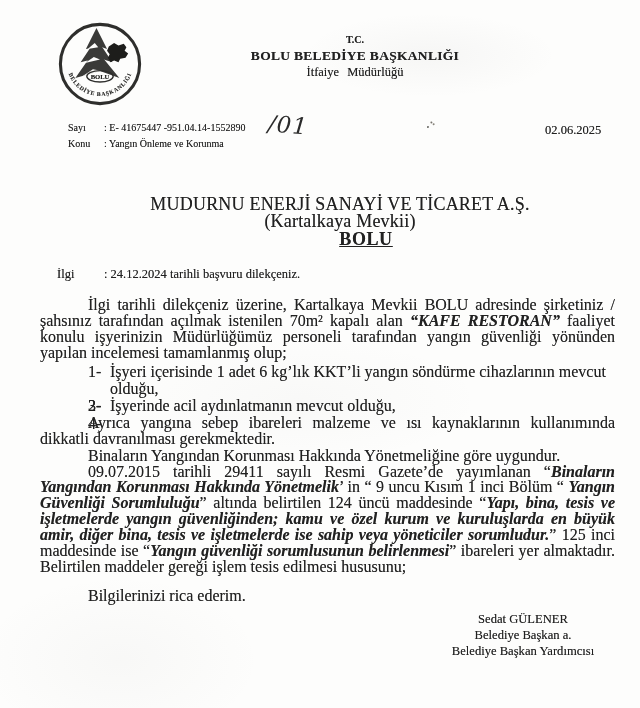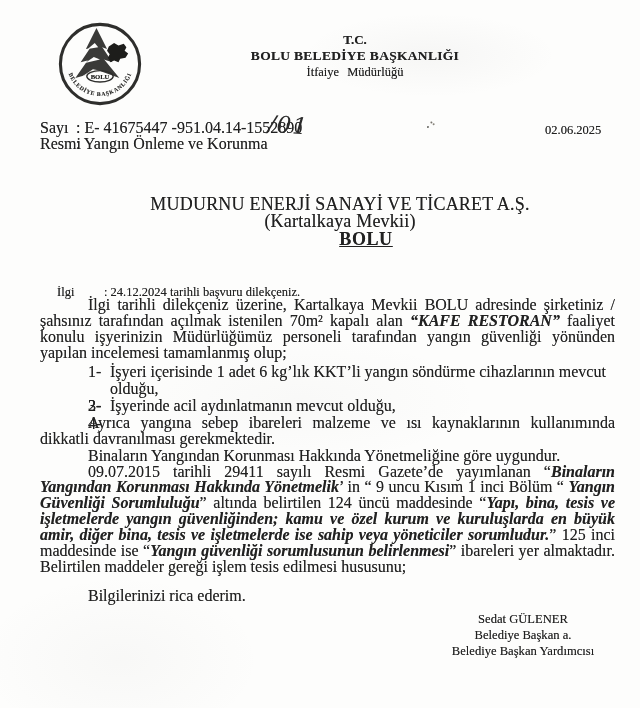--- a/index.html
+++ b/index.html
@@ -15,26 +15,26 @@
       radial-gradient(ellipse 200px 120px at 120px 660px, rgba(120,120,115,0.04), transparent 70%),
       #fdfdfc;
     font-family: "Liberation Serif", serif;
     color: #212121;
     text-shadow: 0 0 0.5px rgba(45,45,45,0.55);
   }
 
   
   .logo { position: absolute; left: 56px; top: 20px; width: 88px; height: 88px; }
   .hdr-center { position: absolute; top: 32px; left: 175px; width: 360px; text-align: center; }
-  .hdr-tc   { font-weight: bold; font-size: 13px; line-height: 15px; }
+  .hdr-tc   { font-weight: bold; font-size: 10px; line-height: 15px; }
   .hdr-muni { font-weight: bold; font-size: 13.5px; line-height: 16px; margin-top: 1px; letter-spacing: 0.3px; }
   .hdr-dept { font-size: 12.5px; line-height: 15px; margin-top: 1px; word-spacing: 5px; }
 
   
-  .meta { position: absolute; top: 120px; left: 40px; font-size: 16px; }
+  .meta { position: absolute; top: 120px; left: 68px; font-size: 10px; }
   .meta-row { display: flex; line-height: 16px; }
   .meta-label { width: 36px; flex: none; }
   .handwritten {
     position: absolute; left: 268px; top: 112px;
     font-size: 23px; font-style: italic; color: #2a2a2a;
     font-family: "DejaVu Serif", serif;
     transform: rotate(5deg); letter-spacing: 1px;
     text-shadow: none;
   }
   .smudge {
@@ -44,21 +44,21 @@
     transform: rotate(-8deg);
   }
   .date { position: absolute; top: 123px; left: 545px; font-size: 12.5px; }
 
   
   .addressee { position: absolute; top: 196px; left: 40px; width: 600px; text-align: center; font-size: 18px; line-height: 17px; letter-spacing: 0.2px; }
   .addr-city-line { margin-top: 1px; }
   .addr-city { font-weight: bold; text-decoration: underline; display: inline-block; transform: translateX(26px); letter-spacing: 0.6px; }
 
   
-  .ilgi { position: absolute; top: 267px; left: 57px; font-size: 12.5px; display: flex; margin-top: 18px; }
+  .ilgi { position: absolute; top: 267px; left: 57px; font-size: 12.5px; display: flex; }
   .ilgi-label { width: 47px; flex: none; }
 
   
   .bodytext { position: absolute; top: 297px; left: 40px; width: 575px; font-size: 16px; line-height: 15.9px; text-align: justify; }
   .par { margin: 0; text-indent: 48px; }
   .bi { font-weight: bold; font-style: italic; }
   .findings { margin: 2px 0 0 0; padding: 0; list-style: none; }
   .finding { position: relative; padding-left: 70px; text-align: left; line-height: 17.4px; }
   .fnum { position: absolute; left: 48px; }
   .par3 { margin-top: 1px; }
@@ -109,21 +109,21 @@
     <div class="hdr-muni">BOLU BELEDİYE BAŞKANLIĞI</div>
     <div class="hdr-dept">İtfaiye Müdürlüğü</div>
   </div>
 
   <div class="meta">
     <div class="meta-row">
       <span class="meta-label">Sayı</span>
       <span class="meta-value">: E- 41675447 -951.04.14-1552890</span>
     </div>
     <div class="meta-row">
-      <span class="meta-label">Resmi</span>
+      <span class="meta-label">Konu</span>
       <span class="meta-value">: Yangın Önleme ve Korunma</span>
     </div>
   </div>
 
   <span class="handwritten">/01</span>
   <span class="smudge"></span>
   <div class="date">02.06.2025</div>
 
   <div class="addressee">
     <div>MUDURNU ENERJİ SANAYİ VE TİCARET A.Ş.</div>

